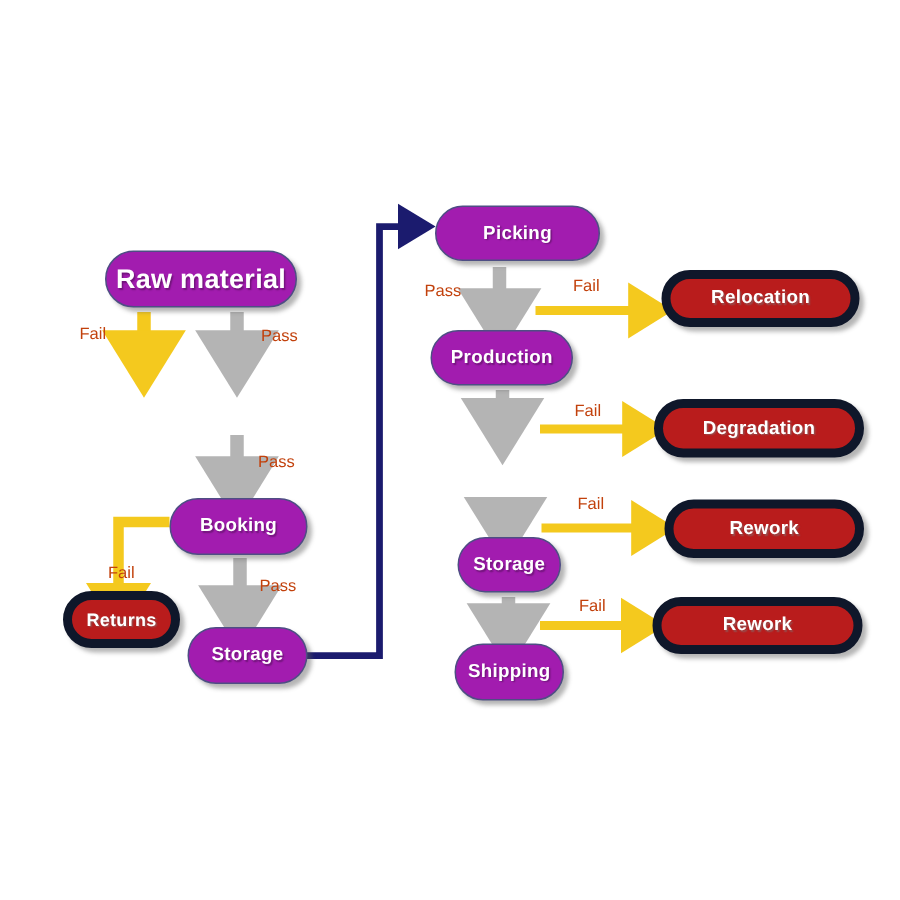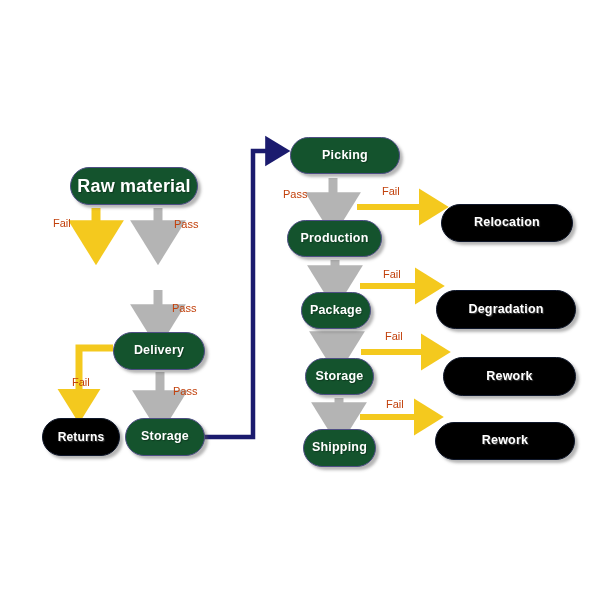--- a/index.html
+++ b/index.html
@@ -34,28 +34,27 @@
     color: #ffffff;
     text-align: center;
     line-height: 1.05;
     letter-spacing: 0.2px;
     font-weight: bold;
     text-shadow: 1px 1px 1px rgba(0,0,0,0.30);
     box-shadow: 3px 3px 3px rgba(90,90,90,0.45);
     z-index: 3;
   }
   .node.process {
-    background: #14532d;
+    background: #a21caf;
     border: 1px solid #4e4e84;
   }
   .node.exception {
-    background: #000000;
-    border: 1px solid #0f172a;
+    background: #b91c1c;
+    border: 6px solid #0f172a;
     text-shadow: 1px 1px 1px rgba(120,120,120,0.55);
-    margin-top: 24px;
   }
   .edge-label {
     position: absolute;
     color: #c2410c;
     font-size: 11px;
     font-weight: normal;
     white-space: nowrap;
     z-index: 4;
   }
 </style>
@@ -100,28 +99,27 @@
     <path d="M 357,207 L 432,207" stroke="#f4c91e" stroke-width="6" fill="none" marker-end="url(#ah-yellow)"></path>
 
     <path d="M 360,286 L 428,286" stroke="#f4c91e" stroke-width="6" fill="none" marker-end="url(#ah-yellow)"></path>
 
     <path d="M 361,352 L 434,352" stroke="#f4c91e" stroke-width="6" fill="none" marker-end="url(#ah-yellow)"></path>
 
     <path d="M 360,417 L 427,417" stroke="#f4c91e" stroke-width="6" fill="none" marker-end="url(#ah-yellow)"></path>
   </svg>
 
   <div class="node process" id="n-raw-material" style="left: 70px; top: 167px; width: 128px; height: 38px; font-size: 18px;">Raw material</div>
-  <div class="node process" id="n-delivery" style="left: 113px; top: 332px; width: 92px; height: 38px; font-size: 12.5px;">Delivery</div>
+  <div class="node process" id="n-delivery" style="left: 113px; top: 332px; width: 92px; height: 38px; font-size: 12.5px;">Booking</div>
   <div class="node exception" id="n-returns" style="left: 42px; top: 394px; width: 78px; height: 38px; font-size: 12px;">Returns</div>
   <div class="node process" id="n-storage-left" style="left: 125px; top: 418px; width: 80px; height: 38px; font-size: 12.5px;">Storage</div>
   <div class="node process" id="n-picking" style="left: 290px; top: 137px; width: 110px; height: 37px; font-size: 12.5px;">Picking</div>
   <div class="node exception" id="n-relocation" style="left: 441px; top: 180px; width: 132px; height: 38px; font-size: 12.5px;">Relocation</div>
   <div class="node process" id="n-production" style="left: 287px; top: 220px; width: 95px; height: 37px; font-size: 12.5px;">Production</div>
   <div class="node exception" id="n-degradation" style="left: 436px; top: 266px; width: 140px; height: 39px; font-size: 12.5px;">Degradation</div>
-  <div class="node process" id="n-package" style="left: 301px; top: 292px; width: 70px; height: 37px; font-size: 12.5px;">Package</div>
   <div class="node exception" id="n-rework-1" style="left: 443px; top: 333px; width: 133px; height: 39px; font-size: 12.5px;">Rework</div>
   <div class="node process" id="n-storage-right" style="left: 305px; top: 358px; width: 69px; height: 37px; font-size: 12.5px;">Storage</div>
   <div class="node exception" id="n-rework-2" style="left: 435px; top: 398px; width: 140px; height: 38px; font-size: 12.5px;">Rework</div>
   <div class="node process" id="n-shipping" style="left: 303px; top: 429px; width: 73px; height: 38px; font-size: 12.5px;">Shipping</div>
 
   <div class="edge-label" style="left: 53px; top: 217px;">Fail</div>
   <div class="edge-label" style="left: 174px; top: 218px;">Pass</div>
   <div class="edge-label" style="left: 172px; top: 302px;">Pass</div>
   <div class="edge-label" style="left: 72px; top: 376px;">Fail</div>
   <div class="edge-label" style="left: 173px; top: 385px;">Pass</div>

